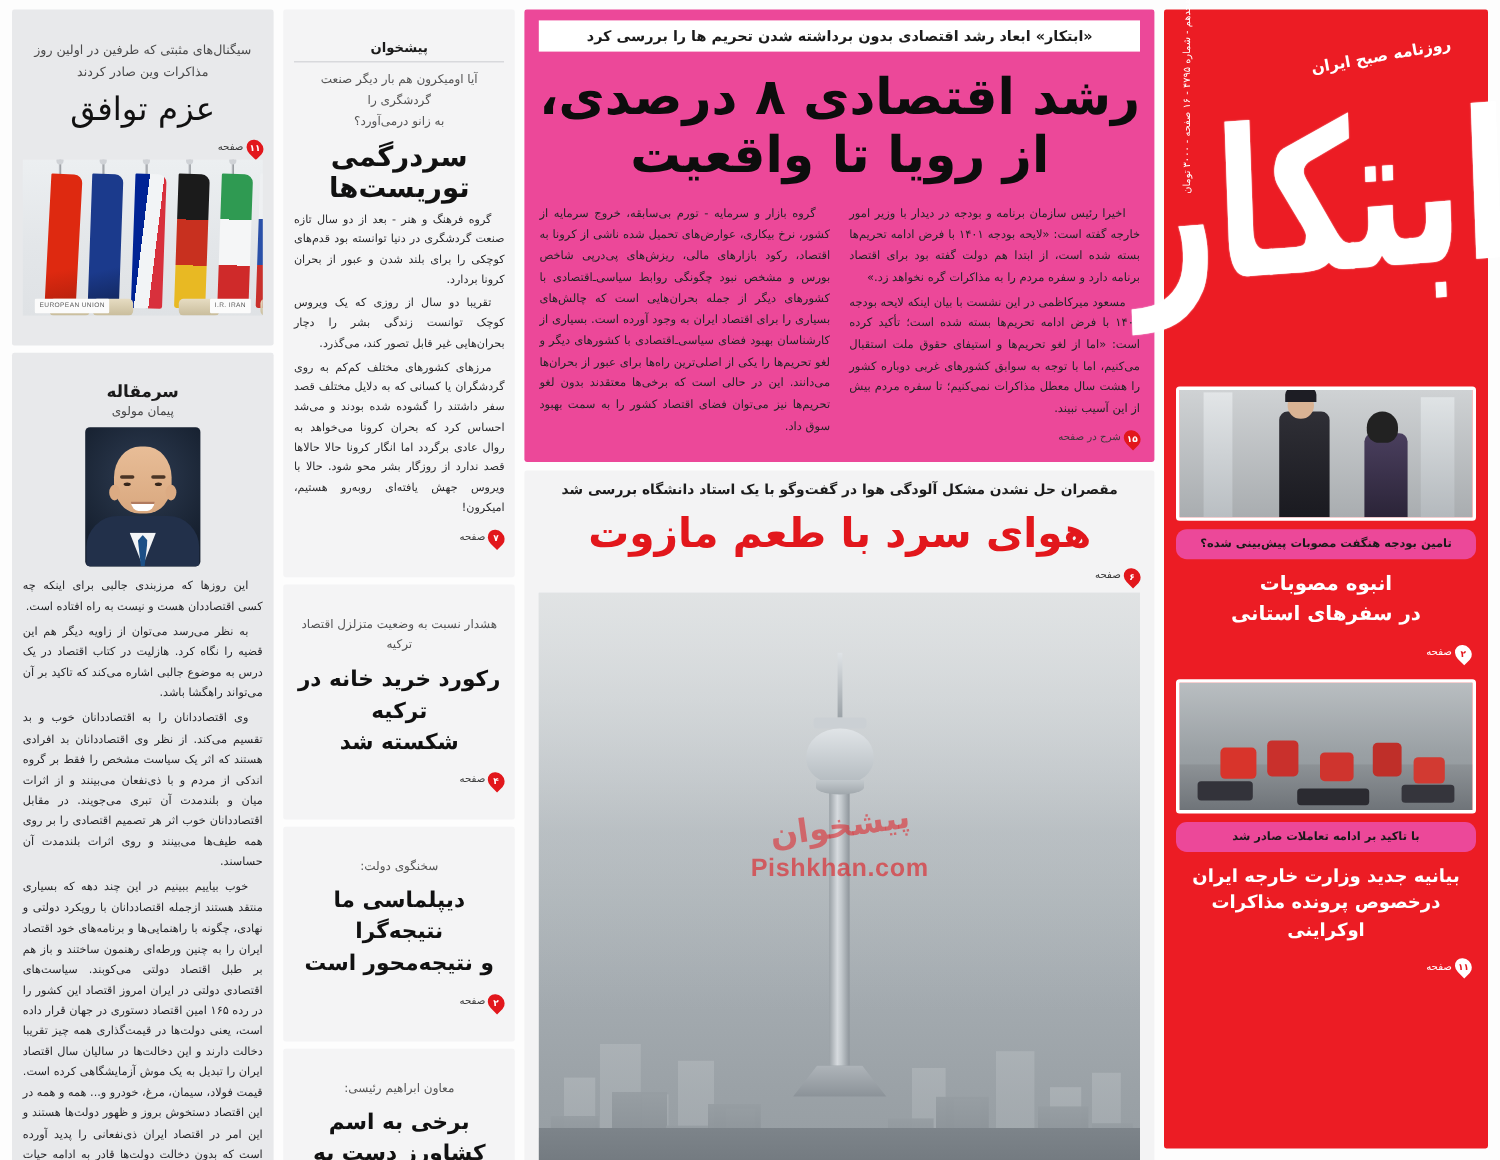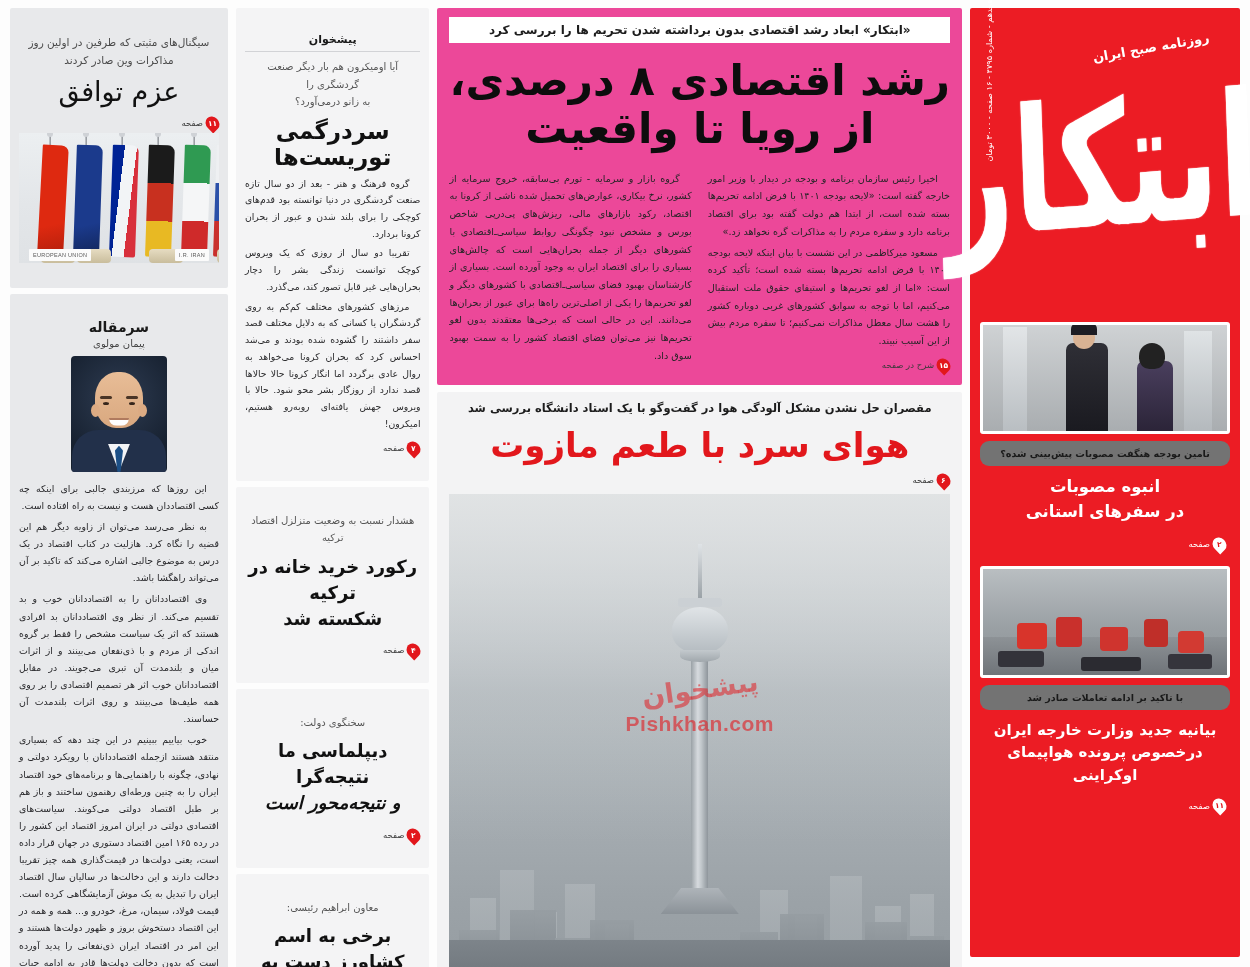--- a/index.html
+++ b/index.html
@@ -322,21 +322,21 @@
     width: 100%; height: 112px; border-radius: 3px;
     overflow: hidden; position: relative;
     border: 3px solid #fff;
     background: linear-gradient(180deg,#cfd2d4,#a9adb0);
   }
   .lp2 { background: linear-gradient(180deg,#b9bec1 0%,#9aa0a4 55%,#8b9195 100%); }
   .figure {
     position: absolute; bottom: 0; border-radius: 7px 7px 0 0;
   }
   .notch-box {
-    background: #737373; color: #1a1a1a;
+    background: #ec4899; color: #1a1a1a;
     font-size: 9.6px; text-align: center; font-weight: bold;
     padding: 7px 10px; margin-top: 7px;
     border-radius: 9px;
     position: relative;
   }
   .left-title {
     color: #fff; font-weight: bold; font-size: 16.5px;
     text-align: center; line-height: 1.5; margin-top: 9px;
   }
   .left-title.sm { font-size: 15px; }
@@ -452,21 +452,21 @@
         <span class="drop">
             <span>۴</span>
           </span>
         <span>صفحه</span>
       </div>
     </div>
 
     <div class="panel panel-white">
       <div class="mid-kicker">سخنگوی دولت:</div>
       <div class="mid-title sm" style="margin-bottom:0;">دیپلماسی ما نتیجه‌گرا</div>
-      <div class="mid-title sm" style="margin-top:0;font-style:italic;">و نتیجه‌محور است</div>
+      <div class="mid-title sm" style="margin-top:0;">و نتیجه‌محور است</div>
       <div class="pagebadge">
         <span class="drop">
             <span>۲</span>
           </span>
         <span>صفحه</span>
       </div>
     </div>
 
     <div class="panel panel-white">
       <div class="mid-kicker">معاون ابراهیم رئیسی:</div>
@@ -610,21 +610,21 @@
         <div class="figure" style="left:30%; bottom:28px; width:26px; height:30px; background:#c9302c; border-radius:4px;"></div>
         <div class="figure" style="left:48%; bottom:24px; width:28px; height:24px; background:#cf342e; border-radius:4px;"></div>
         <div class="figure" style="left:66%; bottom:28px; width:24px; height:28px; background:#bf2f29; border-radius:4px;"></div>
         <div class="figure" style="left:80%; bottom:22px; width:26px; height:22px; background:#d23a32; border-radius:4px;"></div>
         <div class="figure" style="left:6%;  bottom:8px; width:46px; height:16px; background:#33333a; border-radius:3px;"></div>
         <div class="figure" style="left:40%; bottom:4px; width:60px; height:14px; background:#2b2b31; border-radius:3px;"></div>
         <div class="figure" style="right:6%; bottom:6px; width:44px; height:15px; background:#35353c; border-radius:3px;"></div>
       </div>
       <div class="notch-box">با تاکید بر ادامه تعاملات صادر شد</div>
       <div class="left-title sm">بیانیه جدید وزارت خارجه ایران</div>
-      <div class="left-title sm" style="margin-top:0;">درخصوص پرونده هواپیمای</div>
+      <div class="left-title sm" style="margin-top:0;">درخصوص پرونده مذاکرات</div>
       <div class="left-title sm" style="margin-top:0;">اوکراینی</div>
       <div class="left-badge-row">
         <div class="pagebadge white">
           <span class="drop">
               <span>۱۱</span>
             </span>
           <span>صفحه</span>
         </div>
       </div>
     </div>

